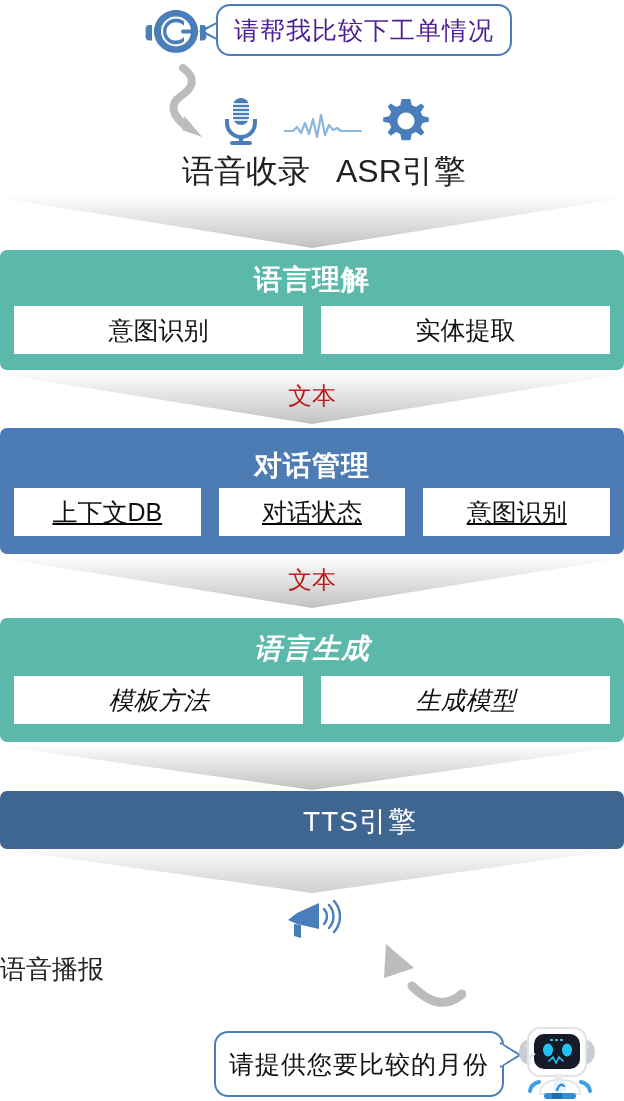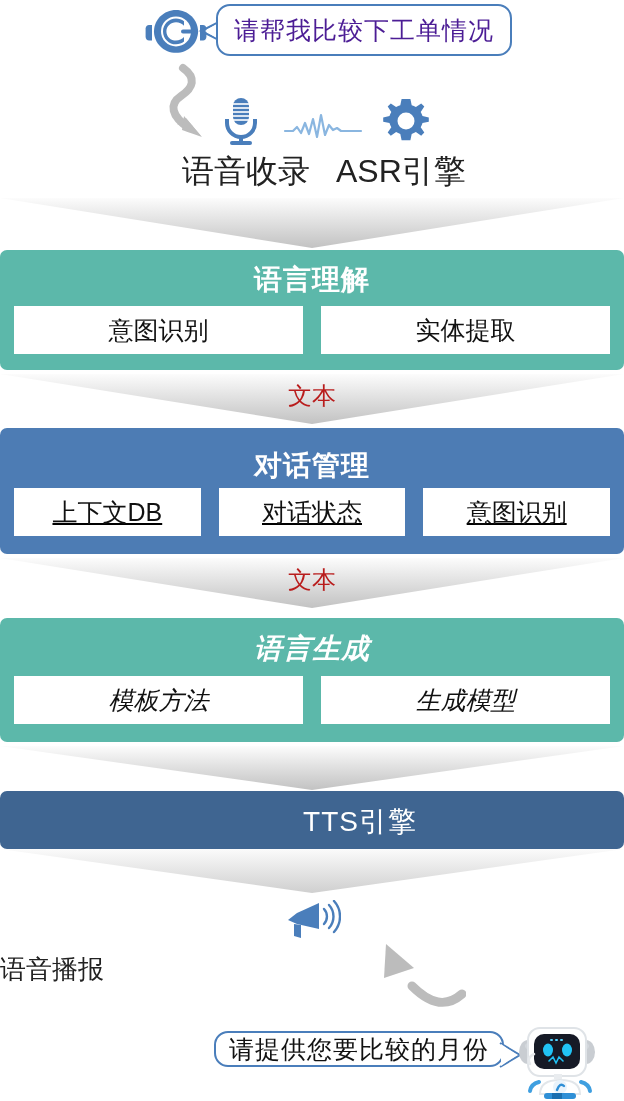--- a/index.html
+++ b/index.html
@@ -61,21 +61,21 @@
     display:flex;align-items:center;justify-content:center;
     font-size:25px;color:#111;white-space:nowrap;
   }
 
   
   .speaker-icon{position:absolute;left:285px;top:900px;width:56px;height:42px;}
   .lbl-broadcast{position:absolute;left:0;top:952px;width:624px;text-align:left;font-size:26px;color:#222;}
   .squiggle-bot{position:absolute;left:360px;top:938px;width:106px;height:84px;}
 
   .bubble-bot{
-    position:absolute;left:214px;top:1031px;width:290px;height:36px;
+    position:absolute;left:214px;top:1031px;width:290px;height:66px;
     border:2px solid #4a7ebb;border-radius:14px;background:#fff;
     box-sizing:border-box;display:flex;align-items:center;justify-content:center;
   }
   .bubble-bot .btxt{font-size:25px;color:#111;letter-spacing:1px;white-space:nowrap;}
   .bubble-tail-bot{position:absolute;left:498px;top:1040px;width:28px;height:30px;}
   .robot-icon{position:absolute;left:506px;top:1016px;width:108px;height:85px;}
 </style>
 </head>
 <body>
 

